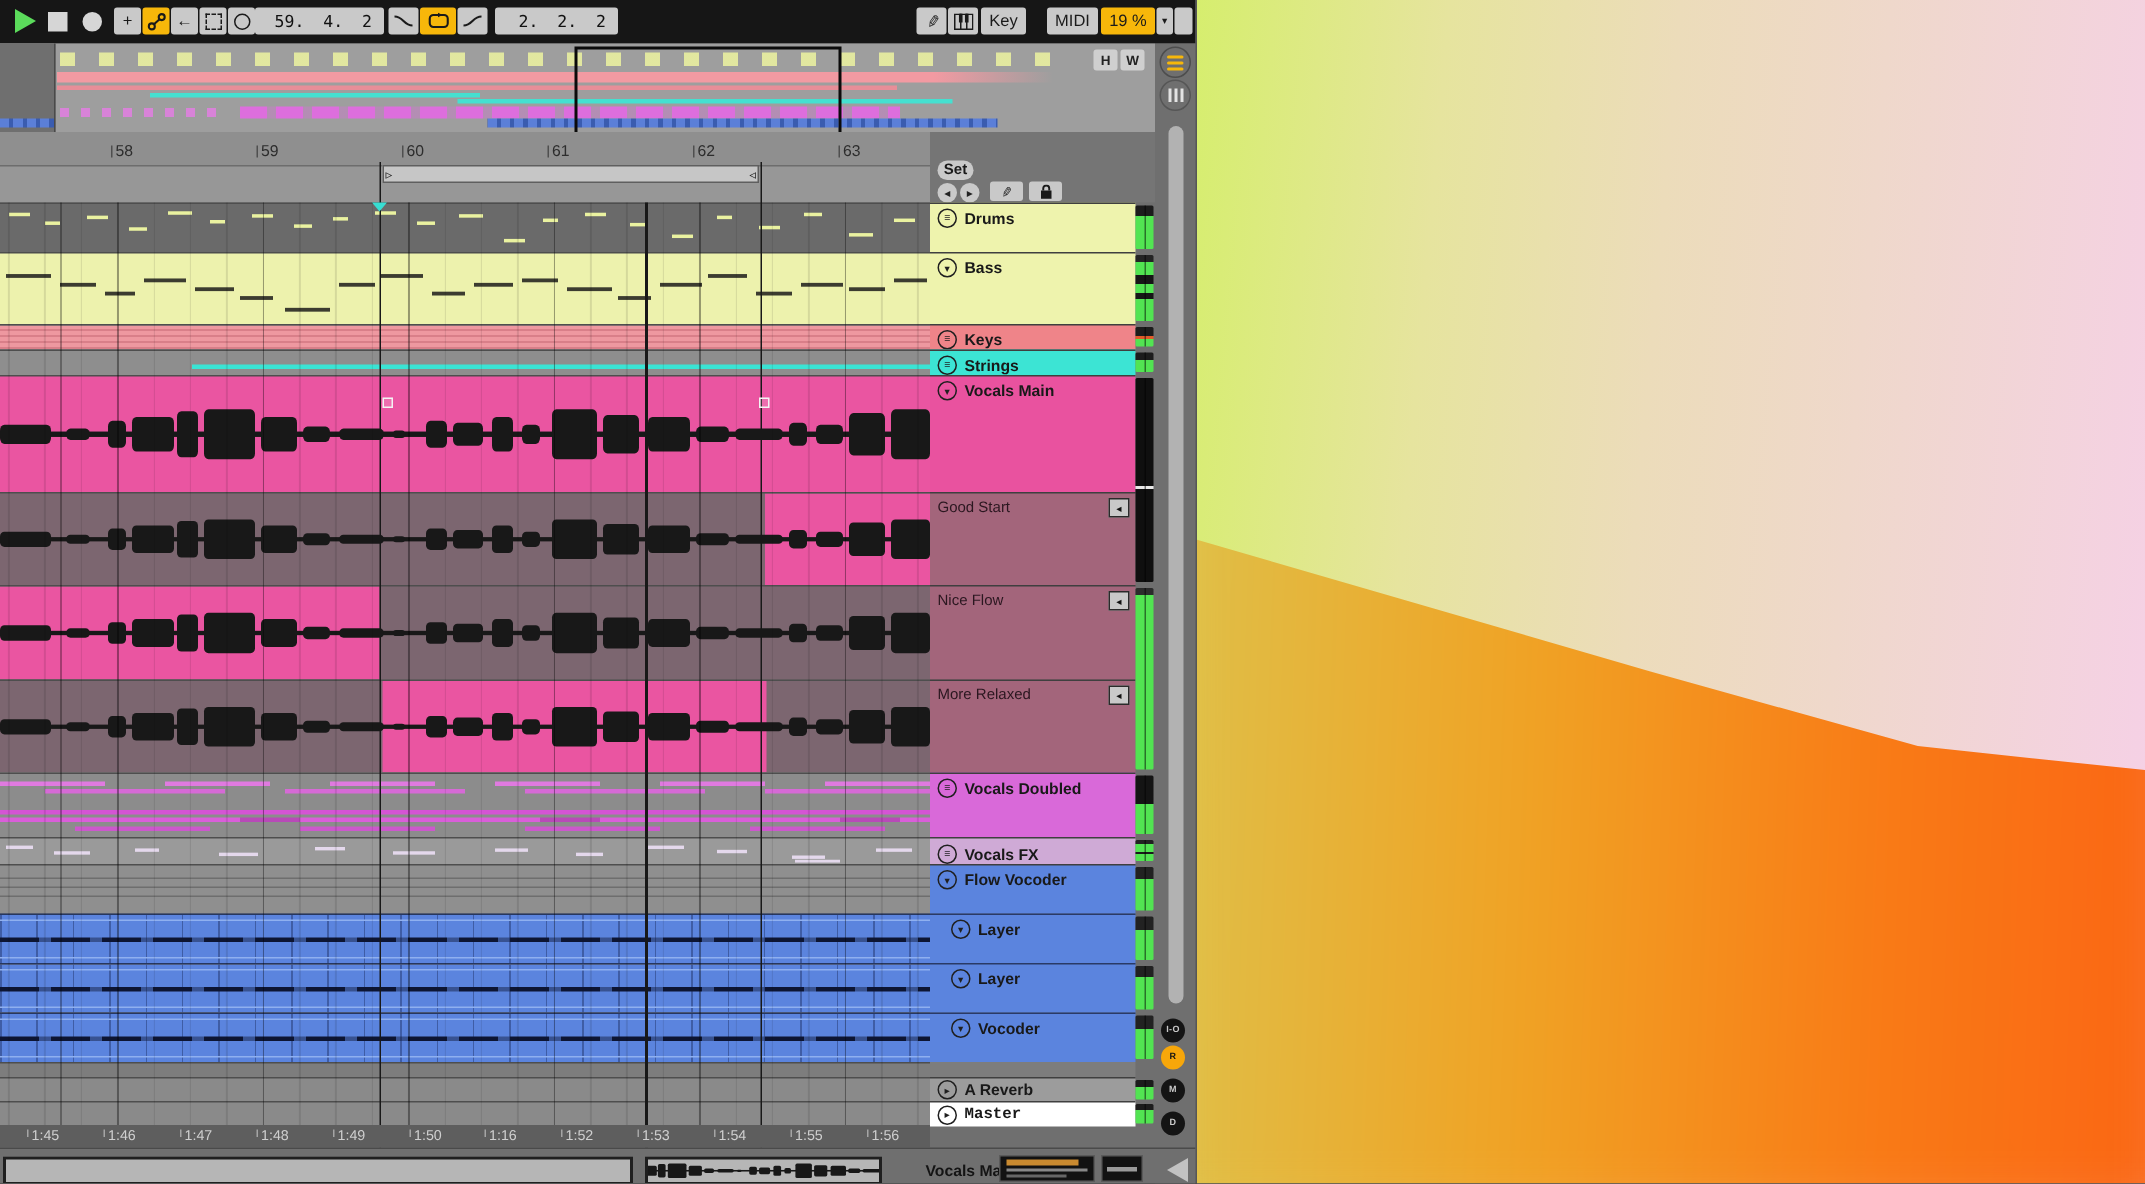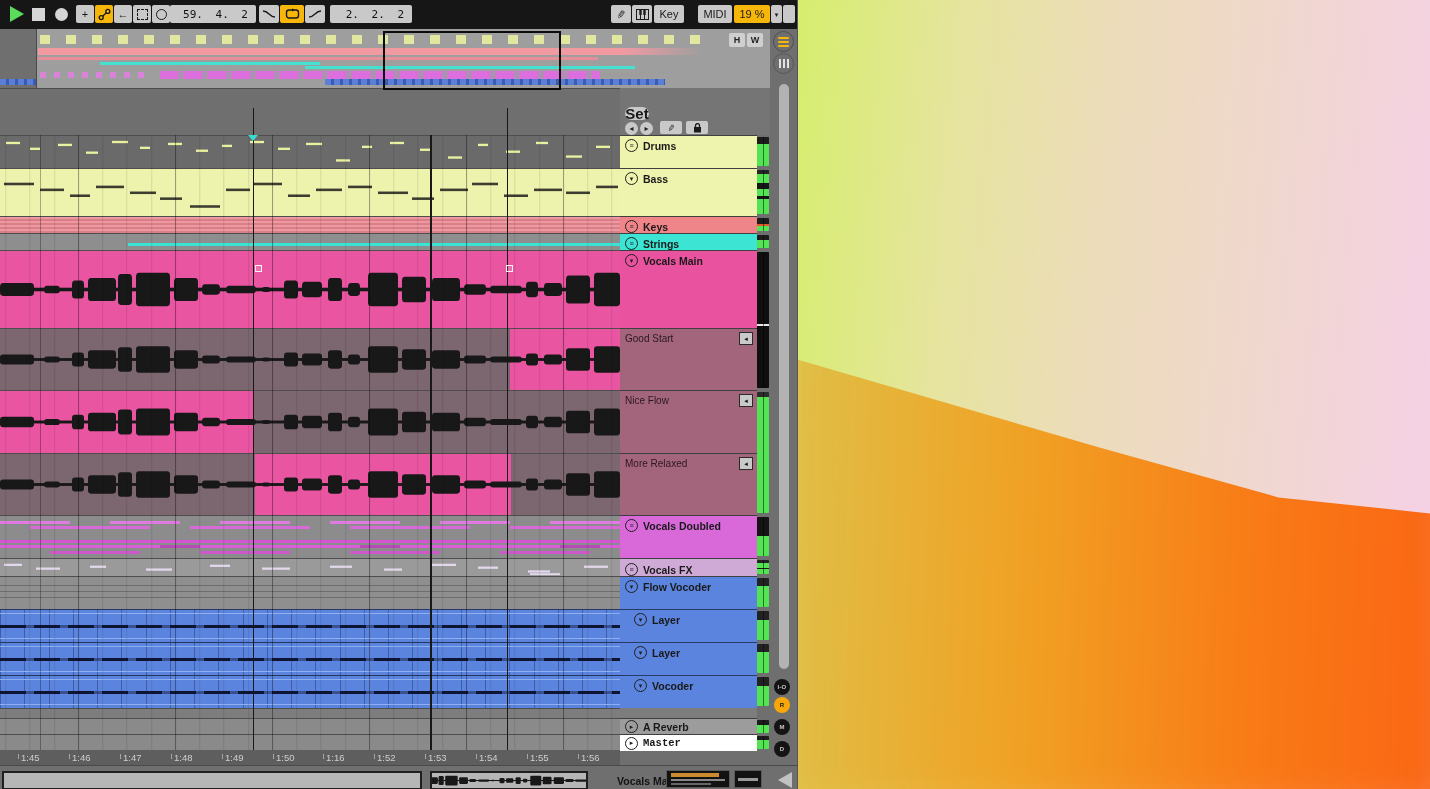--- a/index.html
+++ b/index.html
@@ -43,21 +43,21 @@
 
   
   .ruler{left:0;top:88px;width:620px;height:47px;background:#8f8f8f;border-bottom:1px solid #3f3f3f;}
   .barnum{position:absolute;top:7px;font-size:10.5px;color:#2d2d2d;}
   .barnum::before{content:"";display:inline-block;width:1px;height:8px;background:#4f4f4f;margin-right:2px;vertical-align:-1px;}
   .rul-scrub{left:0;top:22px;width:620px;height:25px;background:#979797;border-top:1px solid #6d6d6d;}
   .loopbar{left:255px;top:22px;width:251px;height:12px;background:#c6c6c6;border:1px solid #5f5f5f;box-sizing:border-box;
     display:flex;justify-content:space-between;align-items:center;color:#222;font-size:9px;line-height:1;padding:0 1px;}
   .rpanel-top{left:620px;top:88px;width:150px;height:47px;background:#757575;}
   .set-pill{left:5px;top:19px;width:24px;height:13px;background:#c9c9c9;border-radius:7px;color:#1a1a1a;
-    font-size:15px;font-weight:700;display:flex;align-items:center;justify-content:center;}
+    font-size:10px;font-weight:700;display:flex;align-items:center;justify-content:center;}
   .nav-ci{position:absolute;top:34px;width:13px;height:13px;border-radius:50%;background:#c9c9c9;color:#222;
     font-size:8px;display:flex;align-items:center;justify-content:center;}
   .mini-btn{position:absolute;top:33px;width:22px;height:13px;background:#c9c9c9;border-radius:2px;color:#1a1a1a;
     font-size:9px;display:flex;align-items:center;justify-content:center;}
 
   
   .lanes{left:0;top:0;width:620px;}
   .lane{position:absolute;left:0;width:620px;box-sizing:border-box;border-top:1px solid #4e4e4e;overflow:hidden;}
   .wave{position:absolute;left:0;top:0;width:100%;height:100%;}
   .pinkseg{position:absolute;top:0;height:100%;background:#ea55a1;}
@@ -249,20 +249,33 @@
           <i></i>
         </span>
     </div>
     <div class="abs vscroll"></div>
     <div class="badge" style="top:650px;">I-O</div>
     <div class="badge on" style="top:668px;">R</div>
     <div class="badge" style="top:690px;">M</div>
     <div class="badge" style="top:712px;">D</div>
   </div>
 
+  <div class="abs ruler">
+    <span class="barnum" style="left:74px;">58</span>
+    <span class="barnum" style="left:171px;">59</span>
+    <span class="barnum" style="left:268px;">60</span>
+    <span class="barnum" style="left:365px;">61</span>
+    <span class="barnum" style="left:462px;">62</span>
+    <span class="barnum" style="left:559px;">63</span>
+    <div class="abs rul-scrub"></div>
+    <div class="abs loopbar">
+      <span>▹</span>
+      <span>◃</span>
+    </div>
+  </div>
   <div class="abs rpanel-top">
     <div class="abs set-pill">Set</div>
     <div class="nav-ci" style="left:5px;">◂</div>
     <div class="nav-ci" style="left:20px;">▸</div>
     <div class="mini-btn" style="left:40px;">
         <span style="transform:rotate(80deg)">✎</span>
       </div>
     <div class="mini-btn" style="left:66px;">
       <svg width="9" height="10" viewBox="0 0 9 10">
           <rect x="1" y="4" width="7" height="5.5" fill="#1a1a1a"></rect>

